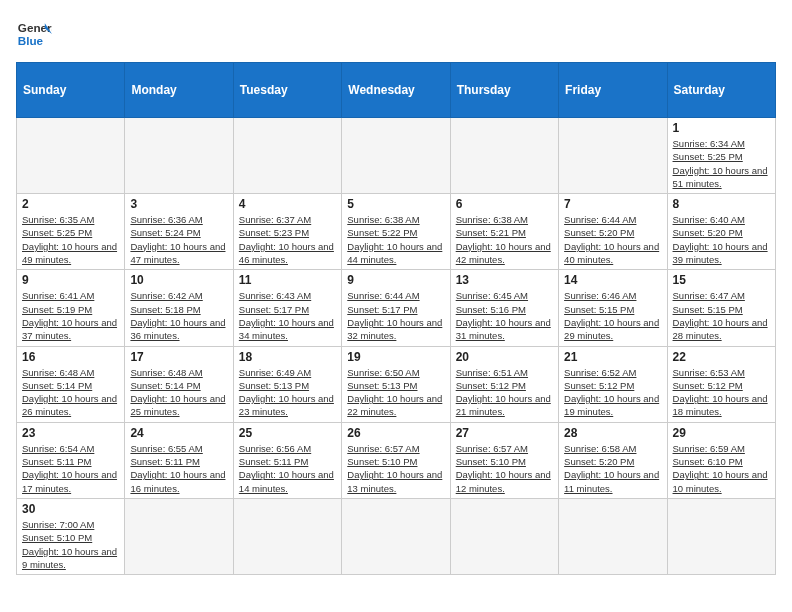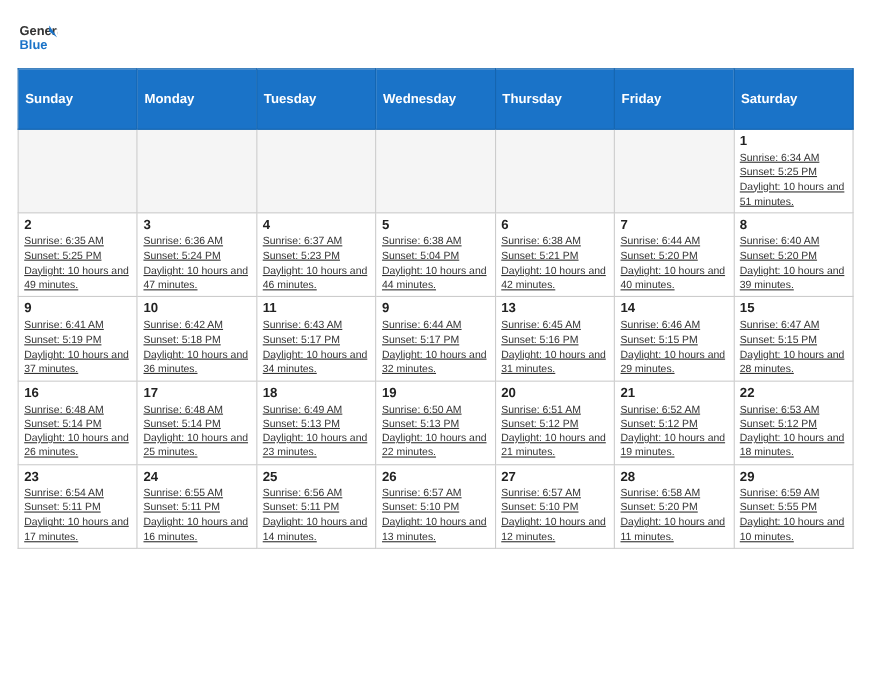--- a/index.html
+++ b/index.html
@@ -149,21 +149,21 @@
           </td>
           <td>
             <div class="day-number">4</div>
             <div class="day-info">Sunrise: 6:37 AM
 Sunset: 5:23 PM
 Daylight: 10 hours and 46 minutes.</div>
           </td>
           <td>
             <div class="day-number">5</div>
             <div class="day-info">Sunrise: 6:38 AM
-Sunset: 5:04 PM
+Sunset: 5:22 PM
 Daylight: 10 hours and 44 minutes.</div>
           </td>
           <td>
             <div class="day-number">6</div>
             <div class="day-info">Sunrise: 6:38 AM
 Sunset: 5:21 PM
 Daylight: 10 hours and 42 minutes.</div>
           </td>
           <td>
             <div class="day-number">7</div>
@@ -299,19 +299,33 @@
           </td>
           <td>
             <div class="day-number">28</div>
             <div class="day-info">Sunrise: 6:58 AM
 Sunset: 5:20 PM
 Daylight: 10 hours and 11 minutes.</div>
           </td>
           <td>
             <div class="day-number">29</div>
             <div class="day-info">Sunrise: 6:59 AM
-Sunset: 5:55 PM
+Sunset: 6:10 PM
 Daylight: 10 hours and 10 minutes.</div>
           </td>
+        </tr>
+        <tr class="week-row">
+          <td>
+            <div class="day-number">30</div>
+            <div class="day-info">Sunrise: 7:00 AM
+Sunset: 5:10 PM
+Daylight: 10 hours and 9 minutes.</div>
+          </td>
+          <td class="empty"></td>
+          <td class="empty"></td>
+          <td class="empty"></td>
+          <td class="empty"></td>
+          <td class="empty"></td>
+          <td class="empty"></td>
         </tr>
       </tbody>
   </table>
 </div>
 
 </body></html>

